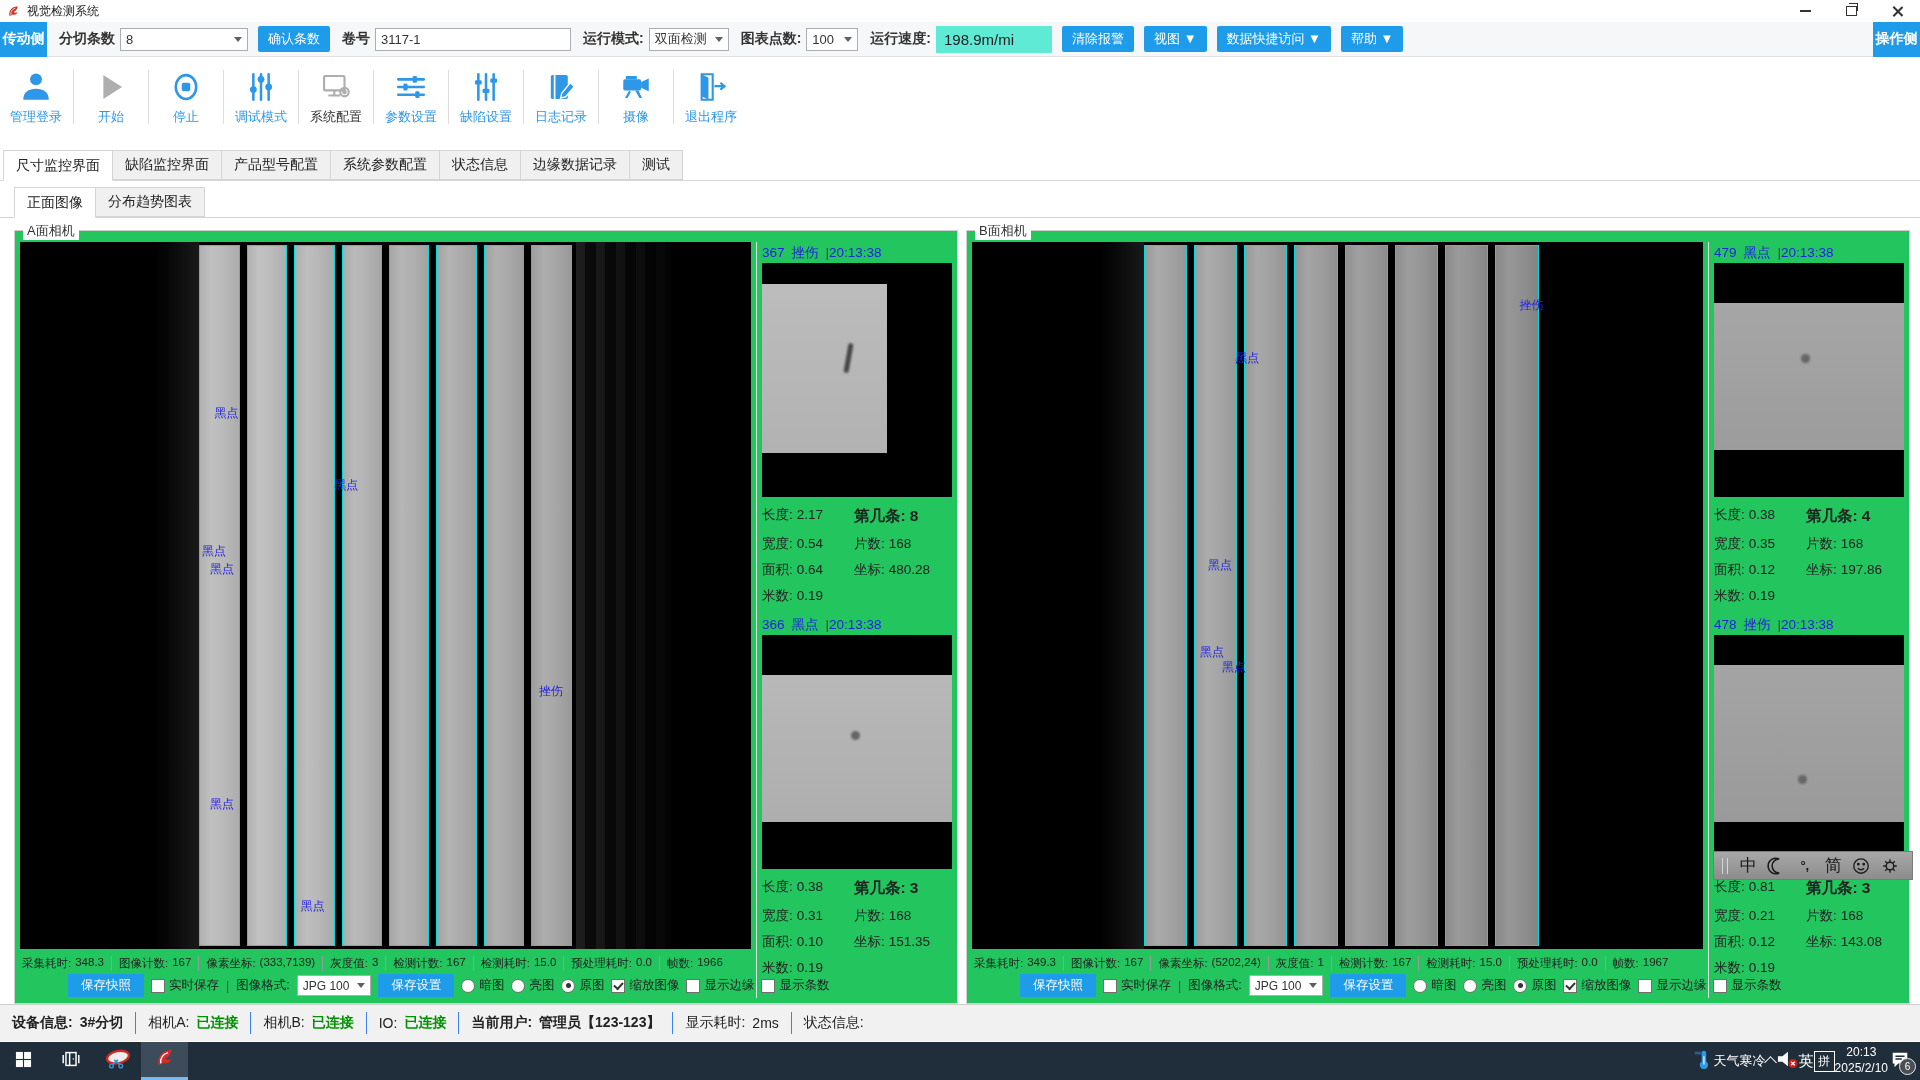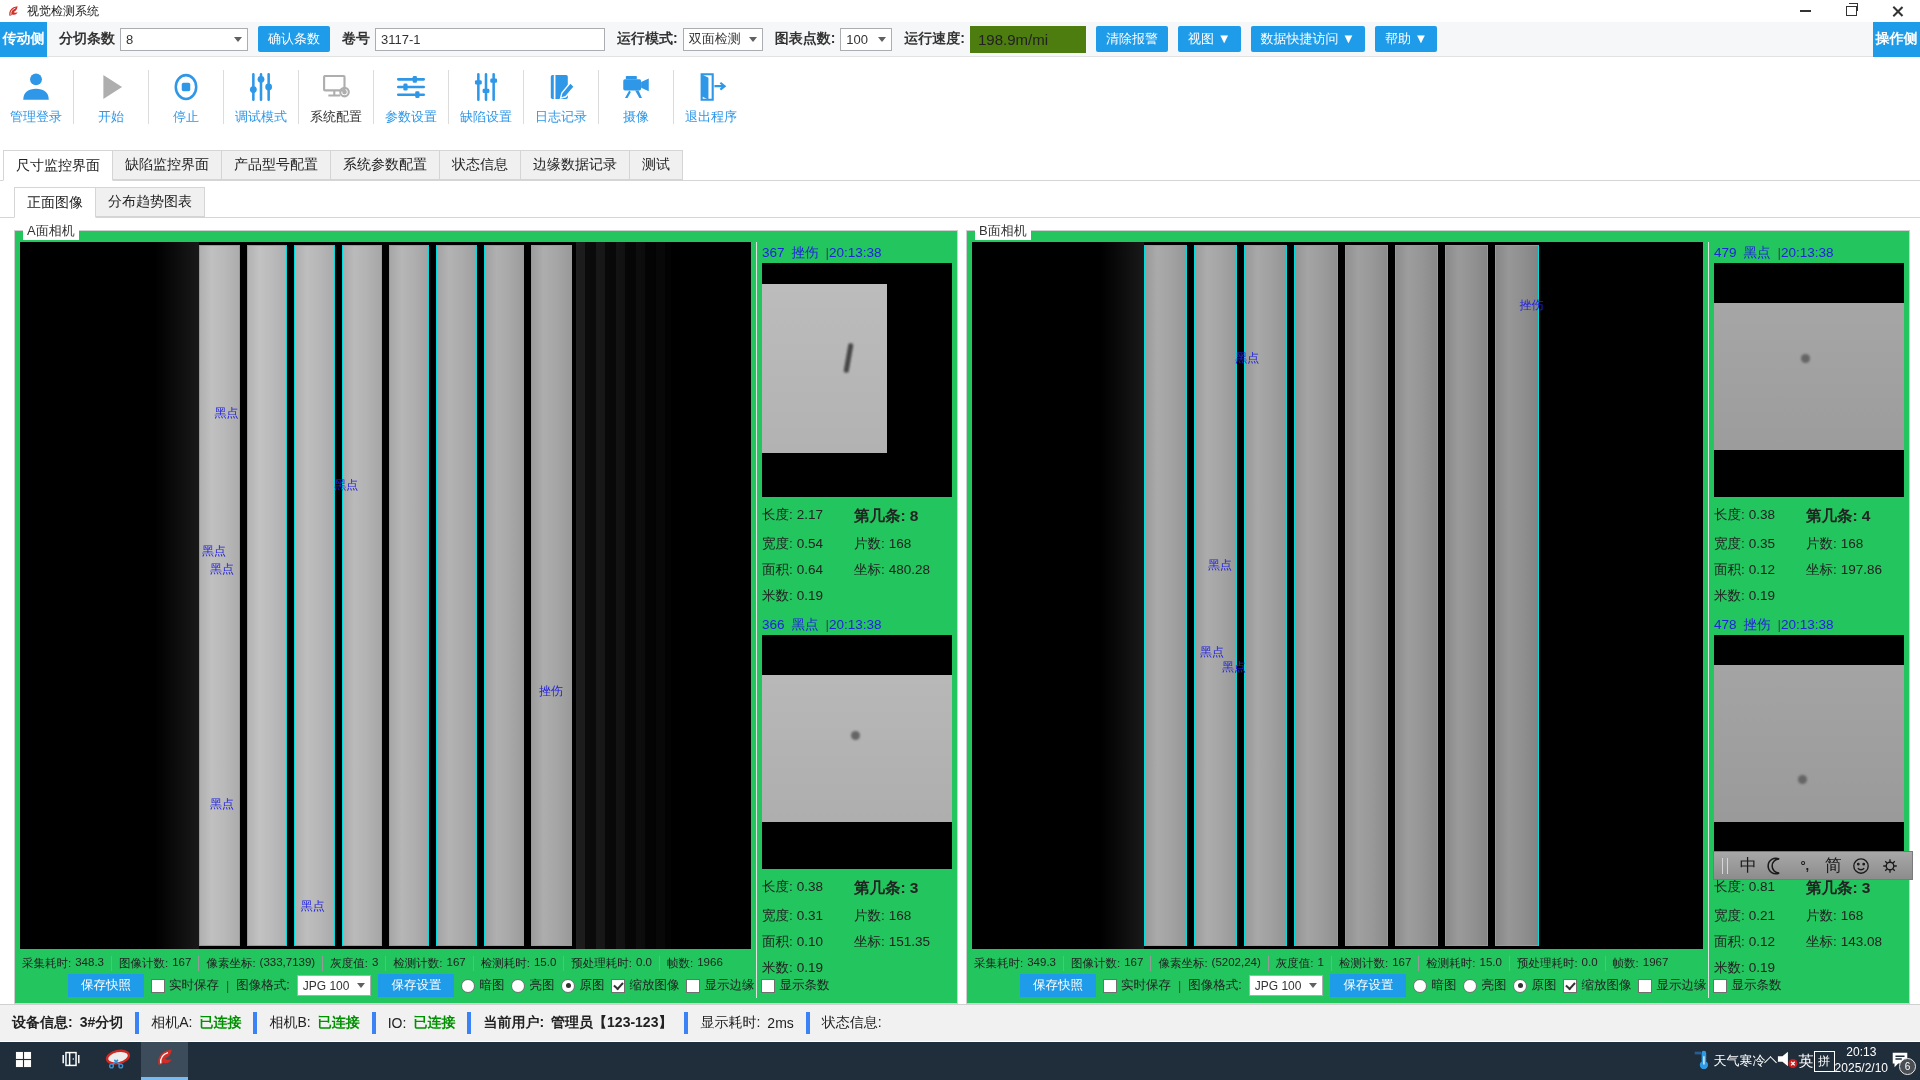--- a/index.html
+++ b/index.html
@@ -19,22 +19,22 @@
   .ic-close::before,.ic-close::after{content:"";position:absolute;left:5.5px;top:0;width:1.5px;height:13px;background:#333;}
   .ic-close::before{transform:rotate(45deg);} .ic-close::after{transform:rotate(-45deg);}
   
   .toolbar{height:35px;background:#f6f7f8;border-bottom:1px solid #e2e2e2;display:flex;align-items:center;box-sizing:border-box;}
   .tb-side{width:47px;height:35px;background:#1e9be9;color:#fff;font-size:14px;font-weight:bold;display:flex;align-items:center;justify-content:center;flex:none;}
   .tb-op{margin-left:auto;}
   .tb-label{font-size:14px;font-weight:bold;color:#333;margin-left:12px;margin-right:5px;white-space:nowrap;}
   .tb-select{background:#fff;border:1px solid #abadb3;height:23px;display:flex;align-items:center;justify-content:space-between;padding:0 5px;font-size:13px;color:#333;box-sizing:border-box;}
   .caret{width:0;height:0;border-left:4px solid transparent;border-right:4px solid transparent;border-top:5px solid #606060;margin-left:6px;}
   .w130{width:128px;} .w80{width:80px;} .w52{width:52px;}
-  .tb-input{background:#fff;border:1px solid #abadb3;height:23px;width:230px;padding:8px 5px;font-size:13px;color:#333;display:flex;align-items:center;box-sizing:border-box;}
-  .tb-value{background:#4d7c0f;height:27px;padding:0 8px;min-width:100px;font-size:15px;color:#222;display:flex;align-items:center;}
+  .tb-input{background:#fff;border:1px solid #abadb3;height:23px;width:196px;padding:8px 5px;font-size:13px;color:#333;display:flex;align-items:center;box-sizing:border-box;}
+  .tb-value{background:#5eead4;height:27px;padding:0 8px;min-width:100px;font-size:15px;color:#222;display:flex;align-items:center;}
   .btn-blue{background:#1e9be9;color:#fff;font-size:13px;height:26px;padding:0 10px;display:flex;align-items:center;border-radius:2px;margin-left:10px;white-space:nowrap;}
   
   .iconbar{height:80px;background:#fff;display:flex;align-items:center;padding-left:4px;}
   .icon-item{width:64px;display:flex;flex-direction:column;align-items:center;gap:3px;}
   .icon-glyph{width:38px;height:36px;display:flex;align-items:center;justify-content:center;}
   .icon-glyph svg{width:34px;height:34px;}
   .tone-blue{color:#2e97e8;} .tone-gray{color:#aeaeae;}
   .icon-label{font-size:13px;color:#2e97e8;white-space:nowrap;}
   .icon-label.dark{color:#333;}
   .icon-sep{width:1px;height:54px;background:#dcdcdc;margin:0 5px;}
@@ -75,21 +75,21 @@
   .card-header{font-size:13.5px;color:#2323dd;display:flex;gap:7px;align-items:center;height:21px;}
   .card-thumb{height:234px;background:#000;position:relative;overflow:hidden;}
   .thumb-gray{position:absolute;}
   .mark-dot{position:absolute;width:9px;height:9px;border-radius:50%;background:#656565;filter:blur(1px);}
   .mark-scratch{position:absolute;width:5px;height:30px;border-radius:3px;background:#464646;filter:blur(1.2px);transform:rotate(10deg);}
   .card-stats{display:grid;grid-template-columns:92px 1fr;font-size:13.5px;color:#222;row-gap:8px;padding-top:9px;}
   .cs-item{display:flex;gap:4px;align-items:baseline;}
   .cs-strip{font-weight:bold;font-size:15.5px;}
   
   .statusbar{height:37px;background:#f1f1f1;border-top:1px solid #d0d0d0;display:flex;align-items:center;font-size:14px;color:#222;box-sizing:border-box;}
-  .sb-seg{padding:0 12px;display:flex;gap:7px;align-items:center;border-right:4px solid #3b82f6;height:22px;}
+  .sb-seg{padding:0 12px;display:flex;gap:7px;align-items:center;border-right:1px solid #3b82f6;height:22px;}
   .sb-seg:last-child{border-right:none;}
   .sb-bold{font-weight:bold;}
   .sb-green{color:#009100;font-weight:bold;}
   
   .ime-bar{position:absolute;left:1713px;top:851px;width:200px;height:29px;z-index:20;
     background:linear-gradient(180deg,#a8a8a8,#8c8c8c);border:1px solid #7a7a7a;box-sizing:border-box;
     display:flex;align-items:center;padding:0 8px;gap:0;color:#1a1a1a;}
   .ime-handle{width:4px;height:16px;border-left:1px solid #d6d6d6;border-right:1px solid #d6d6d6;margin-right:6px;flex:none;}
   .ime-item{flex:1;display:flex;align-items:center;justify-content:center;font-size:17px;height:100%;}
   .ime-item svg{width:18px;height:18px;}

